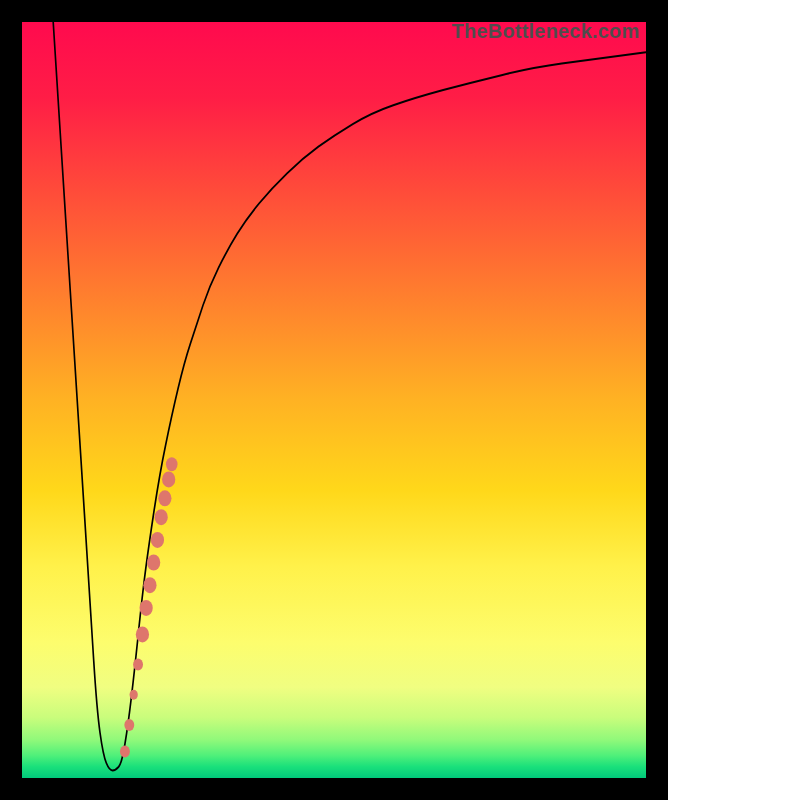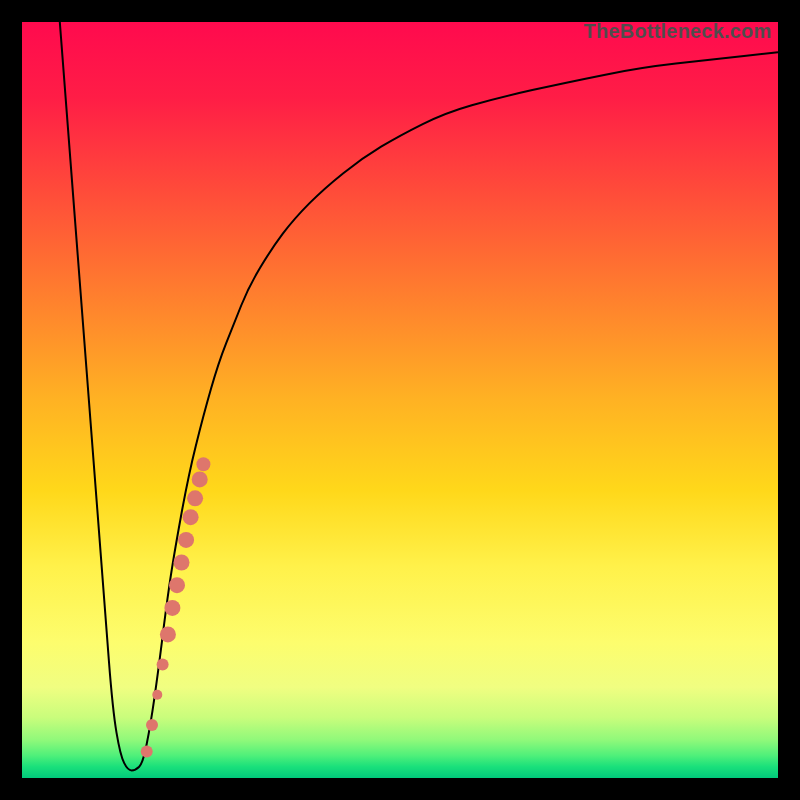--- a/index.html
+++ b/index.html
@@ -6,21 +6,21 @@
     margin: 0;
     padding: 0;
     width: 800px;
     height: 800px;
     overflow: hidden;
     background: #ffffff;
     font-family: Arial, Helvetica, sans-serif;
   }
   .frame {
     position: relative;
-    width: 800px;
+    width: 668px;
     height: 800px;
     box-sizing: border-box;
     border: 22px solid #000000;
   }
   .plot-area {
     position: absolute;
     inset: 0;
     overflow: hidden;
   }
   .gradient {

